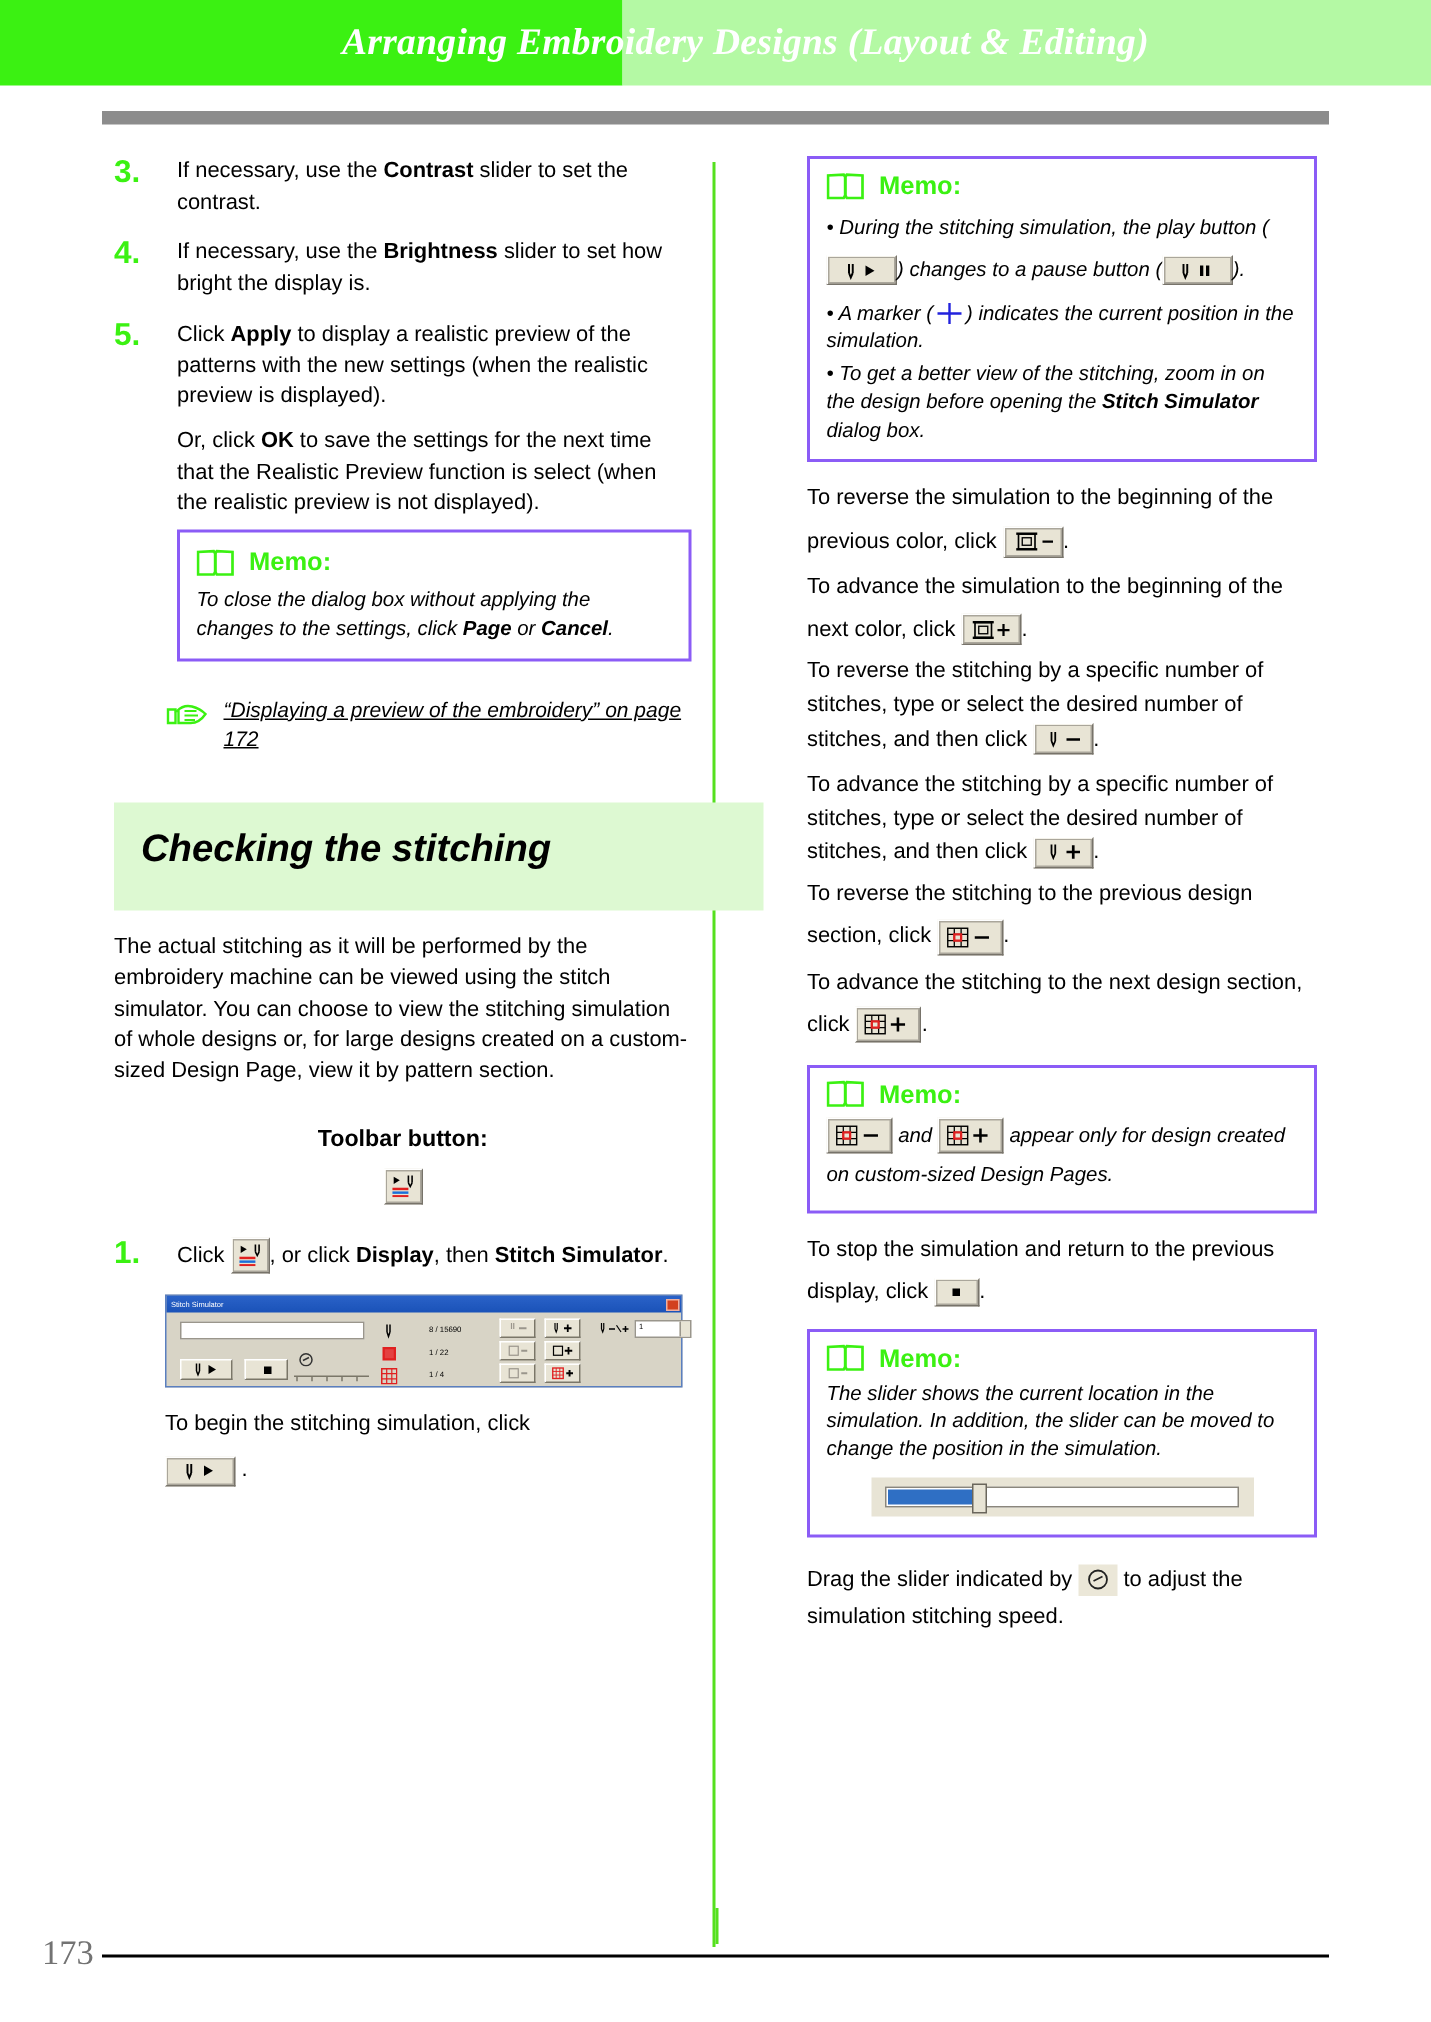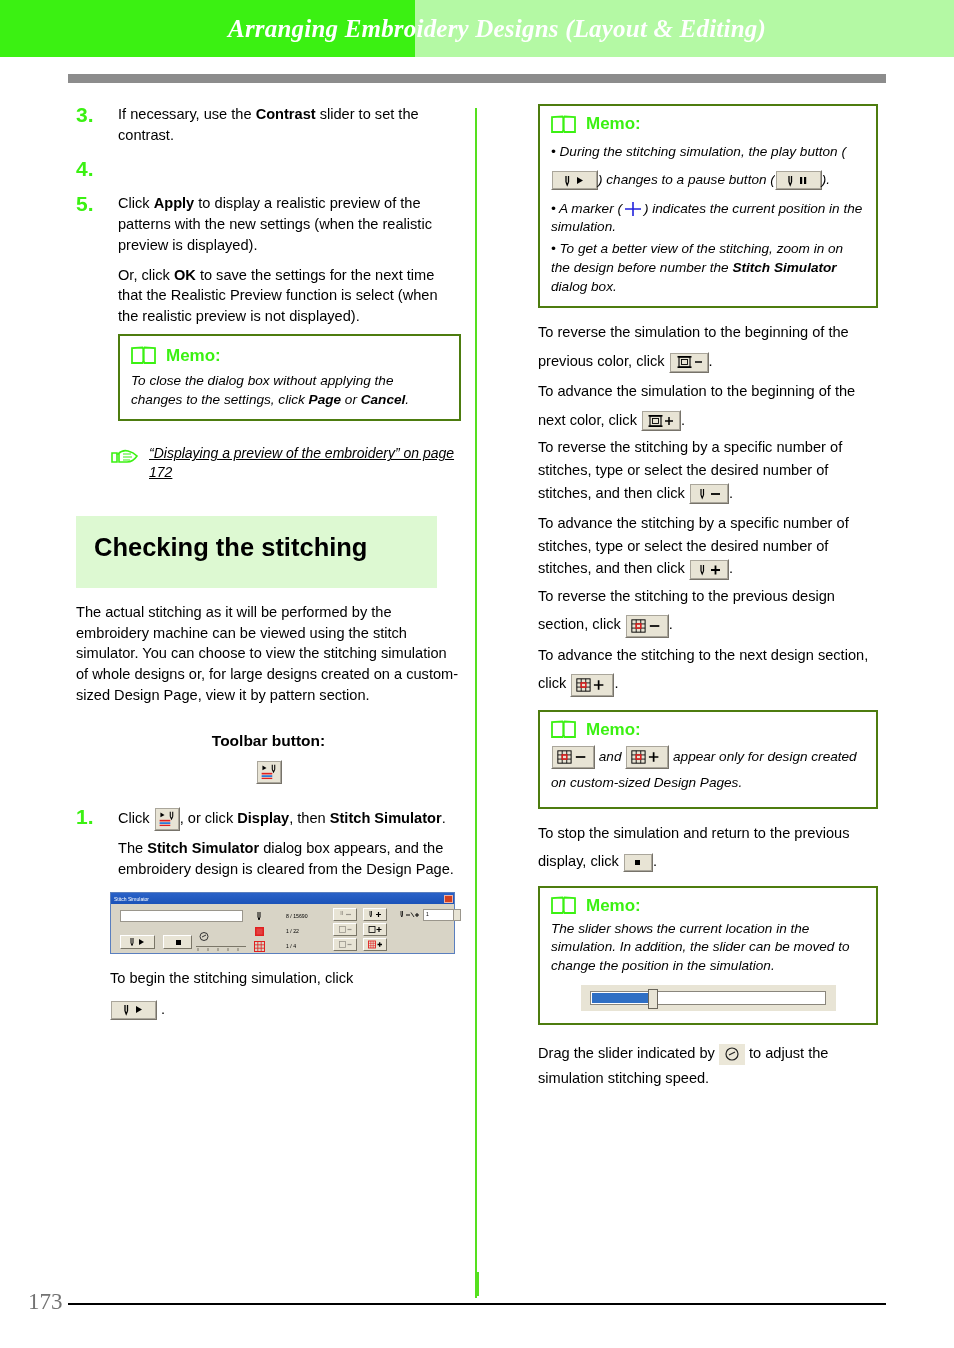--- a/index.html
+++ b/index.html
@@ -40,21 +40,21 @@
     line-height:1.05;
     text-align:left;
   }
   .step-body { flex:1 1 auto; font-size:14.6px; line-height:1.42; color:#000; }
   .step-body p { margin:0 0 7px 0; }
   .step-body p:last-child { margin-bottom:0; }
   b { font-weight:bold; }
 
   
   .memo {
-    border:2px solid #4d7c0f;
+    border:2px solid #8b5cf6;
     background:#ffffff;
     padding:8px 11px 10px 11px;
     margin:6px 0 10px 0;
   }
   .memo-head { display:flex; align-items:center; gap:10px; margin-bottom:4px; }
   .memo-title { color:#3bf112; font-weight:bold; font-size:17px; }
   .memo-body { font-size:13.6px; font-style:italic; line-height:1.38; color:#000; }
   .memo-body p { margin:0 0 3px 0; }
   .memo-body p:last-child { margin-bottom:0; }
   .book-icon { display:inline-block; width:25px; height:19px; flex:0 0 25px; }
@@ -62,21 +62,22 @@
   
   .ref { display:flex; gap:11px; align-items:flex-start; margin:10px 0 0 34px;text-decoration:underline; }
   .ref-text { font-size:14px; font-style:italic; line-height:1.34; }
   .hand-icon { width:28px; height:20px; flex:0 0 28px; margin-top:3px; }
 
   
   .section-head {
     background:#ddf9d2;
     padding:17px 0 26px 18px;
     margin:34px 0 14px 0;
-    width:361px;
+    width:433px;
+    font-style:italic;
   }
   .section-head h2 {
     margin:0; font-size:25.5px; font-weight:bold; color:#000;
     font-family:"Liberation Sans", sans-serif;
   }
 
   .para { font-size:14.6px; line-height:1.42; color:#000; margin:0 0 8px 0; }
 
   .toolbar-line { display:flex; align-items:center; gap:10px; margin:26px 0 22px 0; font-size:15.5px; font-weight:bold;flex-direction:column; }
 
@@ -162,20 +163,23 @@
 
   <div class="step">
     <div class="step-num">3.</div>
     <div class="step-body">
       <p><span>If necessary, use the </span><b>Contrast</b><span> slider to set the contrast.</span></p>
     </div>
   </div>
 
   <div class="step">
     <div class="step-num">4.</div>
+    <div class="step-body">
+      <p><span>If necessary, use the </span><b>Brightness</b><span> slider to set how bright the display is.</span></p>
+    </div>
   </div>
 
   <div class="step">
     <div class="step-num">5.</div>
     <div class="step-body">
       <p><span>Click </span><b>Apply</b><span> to display a realistic preview of the patterns with the new settings (when the realistic preview is displayed).</span></p>
       <p style="margin-top:9px;"><span>Or, click </span><b>OK</b><span> to save the settings for the next time that the Realistic Preview function is select (when the realistic preview is not displayed).</span></p>
 
       <div class="memo">
         <div class="memo-head">
@@ -231,21 +235,20 @@
         <span>Click </span><span class="btn btn-tool inline-wrap">
             <svg width="22" height="20" viewBox="0 0 22 20">
               <polygon points="3,2 3,8 8,5" fill="#000"></polygon>
               <path d="M15 1 L15 7 M18 1 L18 7 M15 7 L16.5 10 L18 7" stroke="#000" stroke-width="1.3" fill="none"></path>
               <rect x="2" y="11" width="13" height="2" fill="#e02020"></rect>
               <rect x="2" y="14" width="13" height="2" fill="#1b6fd8"></rect>
               <rect x="2" y="17" width="13" height="1.6" fill="#e02020"></rect>
             </svg>
           </span><span>, or click </span><b>Display</b><span>, then </span><b>Stitch Simulator</b><span>.</span>
       </p>
-      <p style="margin-top:6px;"><span>The </span><b>Stitch Simulator</b><span> dialog box appears, and the embroidery design is cleared from the Design Page.</span></p>
     </div>
   </div>
 
   <div class="sim-dialog">
     <div class="sim-title">
       <span>Stitch Simulator</span>
       <span class="sim-close"></span>
     </div>
     <div class="sim-body">
       <div class="sim-inputbar"></div>
@@ -394,21 +397,21 @@
               <path d="M8 2 L8 8 M10.5 2 L10.5 8 M8 8 L9.2 11 L10.5 8" stroke="#000" stroke-width="1.3" fill="none"></path>
               <rect x="19" y="3" width="2.2" height="7" fill="#000"></rect>
               <rect x="23" y="3" width="2.2" height="7" fill="#000"></rect>
             </svg>
           </span><span>).</span></p>
       <p style="margin-top:6px;">• <span>A marker (</span><span class="inline-wrap">
             <svg width="22" height="16" viewBox="0 0 22 16">
               <path d="M3 8 L19 8 M11 1 L11 15" stroke="#2222dd" stroke-width="1.6"></path>
             </svg>
           </span><span>) indicates the current position in the simulation.</span></p>
-      <p style="margin-top:2px;">• <span>To get a better view of the stitching, zoom in on the design before number the </span><b>Stitch Simulator</b><span> dialog box.</span></p>
+      <p style="margin-top:2px;">• <span>To get a better view of the stitching, zoom in on the design before opening the </span><b>Stitch Simulator</b><span> dialog box.</span></p>
     </div>
   </div>
 
   <p class="flow" style="margin-top:10px;">
     <span>To reverse the simulation to the beginning of the previous color, click </span><span class="btn btn-mid inline-wrap">
         <svg width="32" height="14" viewBox="0 0 32 14">
           <rect x="6" y="2" width="11" height="10" fill="none" stroke="#000" stroke-width="1.1"></rect>
           <rect x="4.5" y="1" width="14" height="1.6" fill="#000"></rect>
           <rect x="4.5" y="11.4" width="14" height="1.6" fill="#000"></rect>
           <rect x="8.5" y="4.5" width="6" height="5" fill="none" stroke="#000" stroke-width="0.9"></rect>

